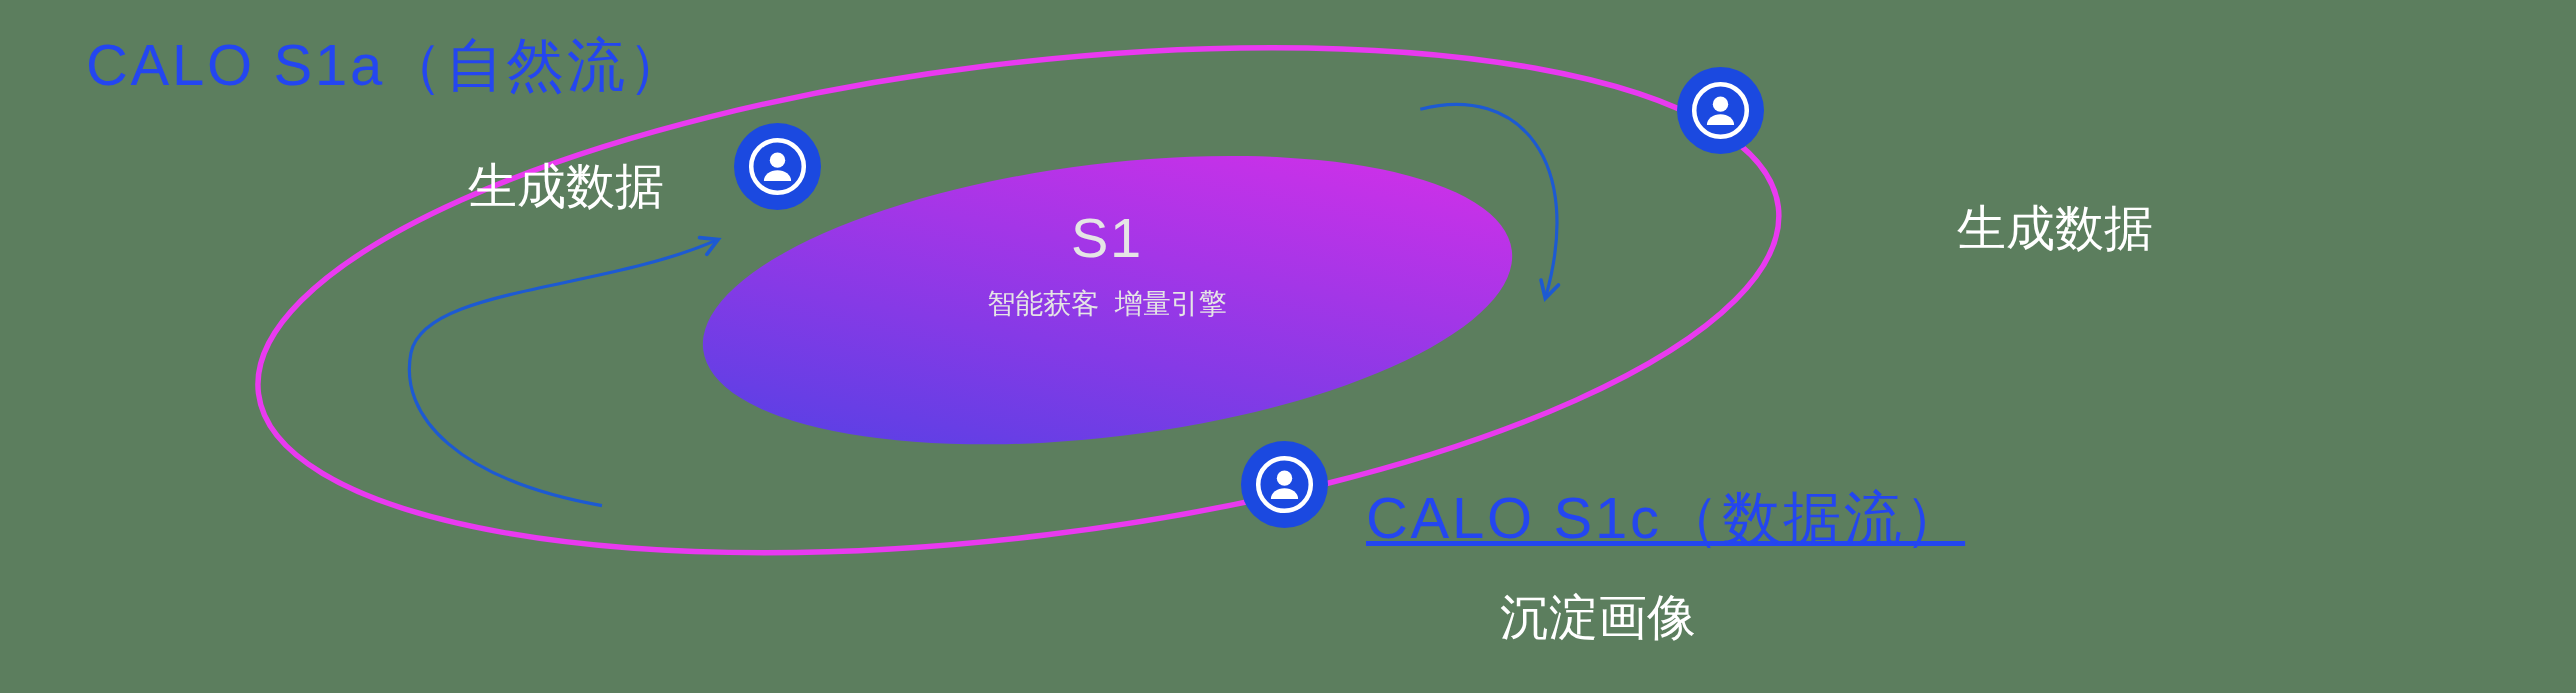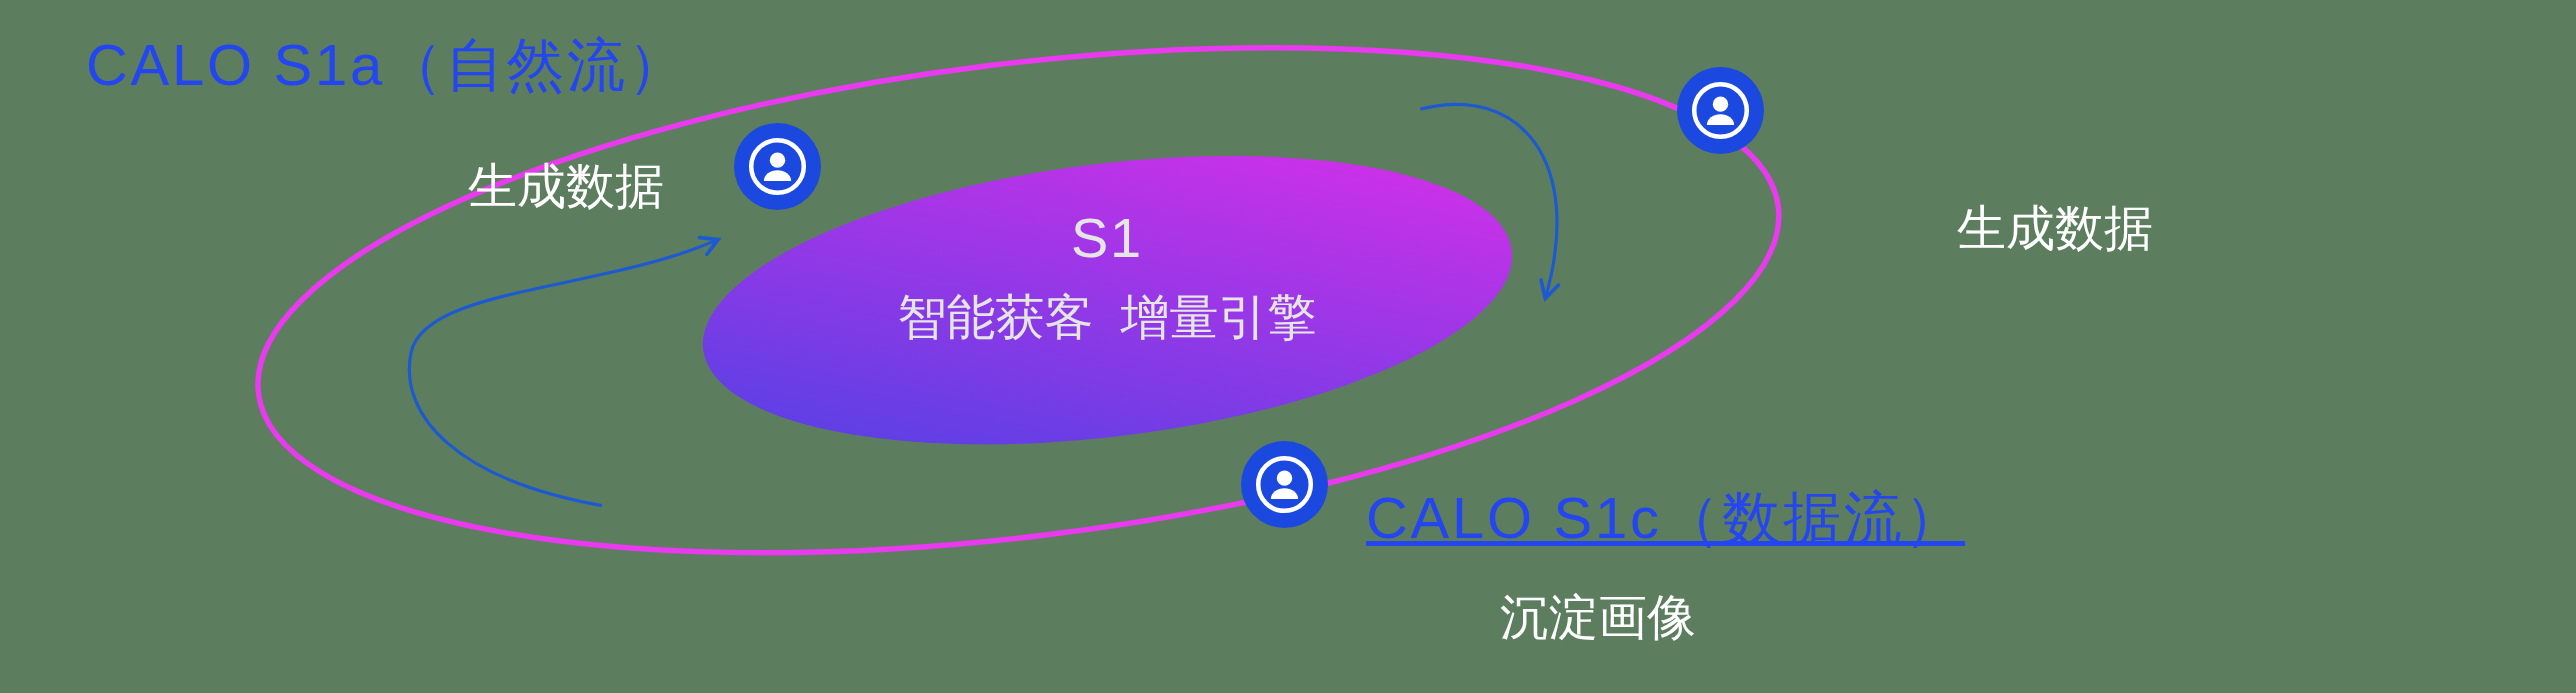--- a/index.html
+++ b/index.html
@@ -48,21 +48,21 @@
     text-align:center;
     color:#e5e5e5;
   }
   .core-title{
     font-size:56px;
     font-weight:500;
     letter-spacing:1.8px;
   }
   .core-sub{
     margin-top:14.5px;
-    font-size:49px;
+    font-size:28px;
     font-weight:400;
     white-space:pre;
   }
   
   #title-s1a{ left:47px;  top:33px;margin-left:39px;  }
   #sub-s1a  { left:468px; top:160px; }
   #node-s1a { left:734px; top:123px; }
 
   #title-s1b{ left:1826px; top:78px;  }
   #sub-s1b  { left:1957px; top:202px;text-align:right; }

